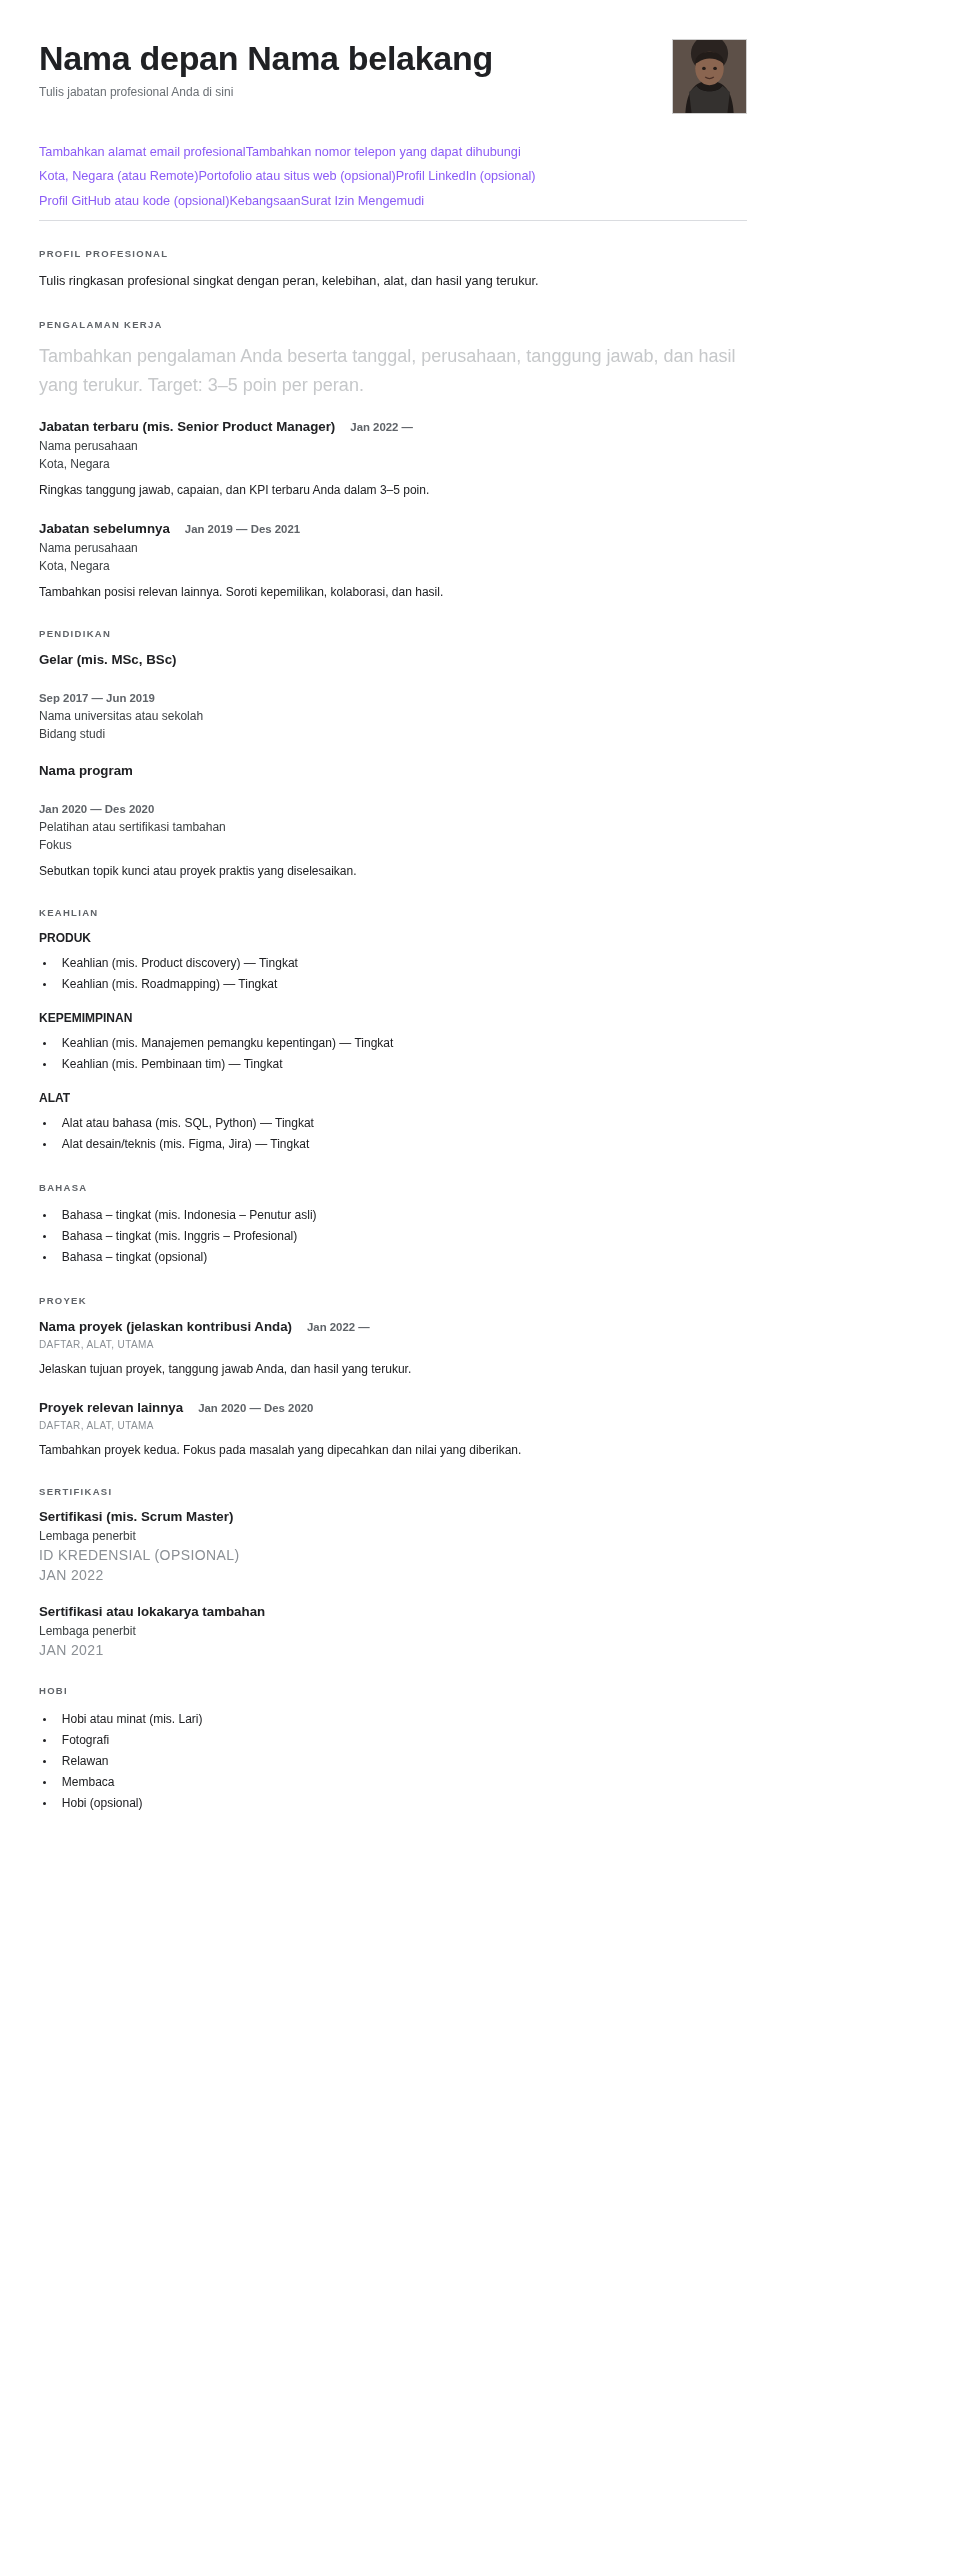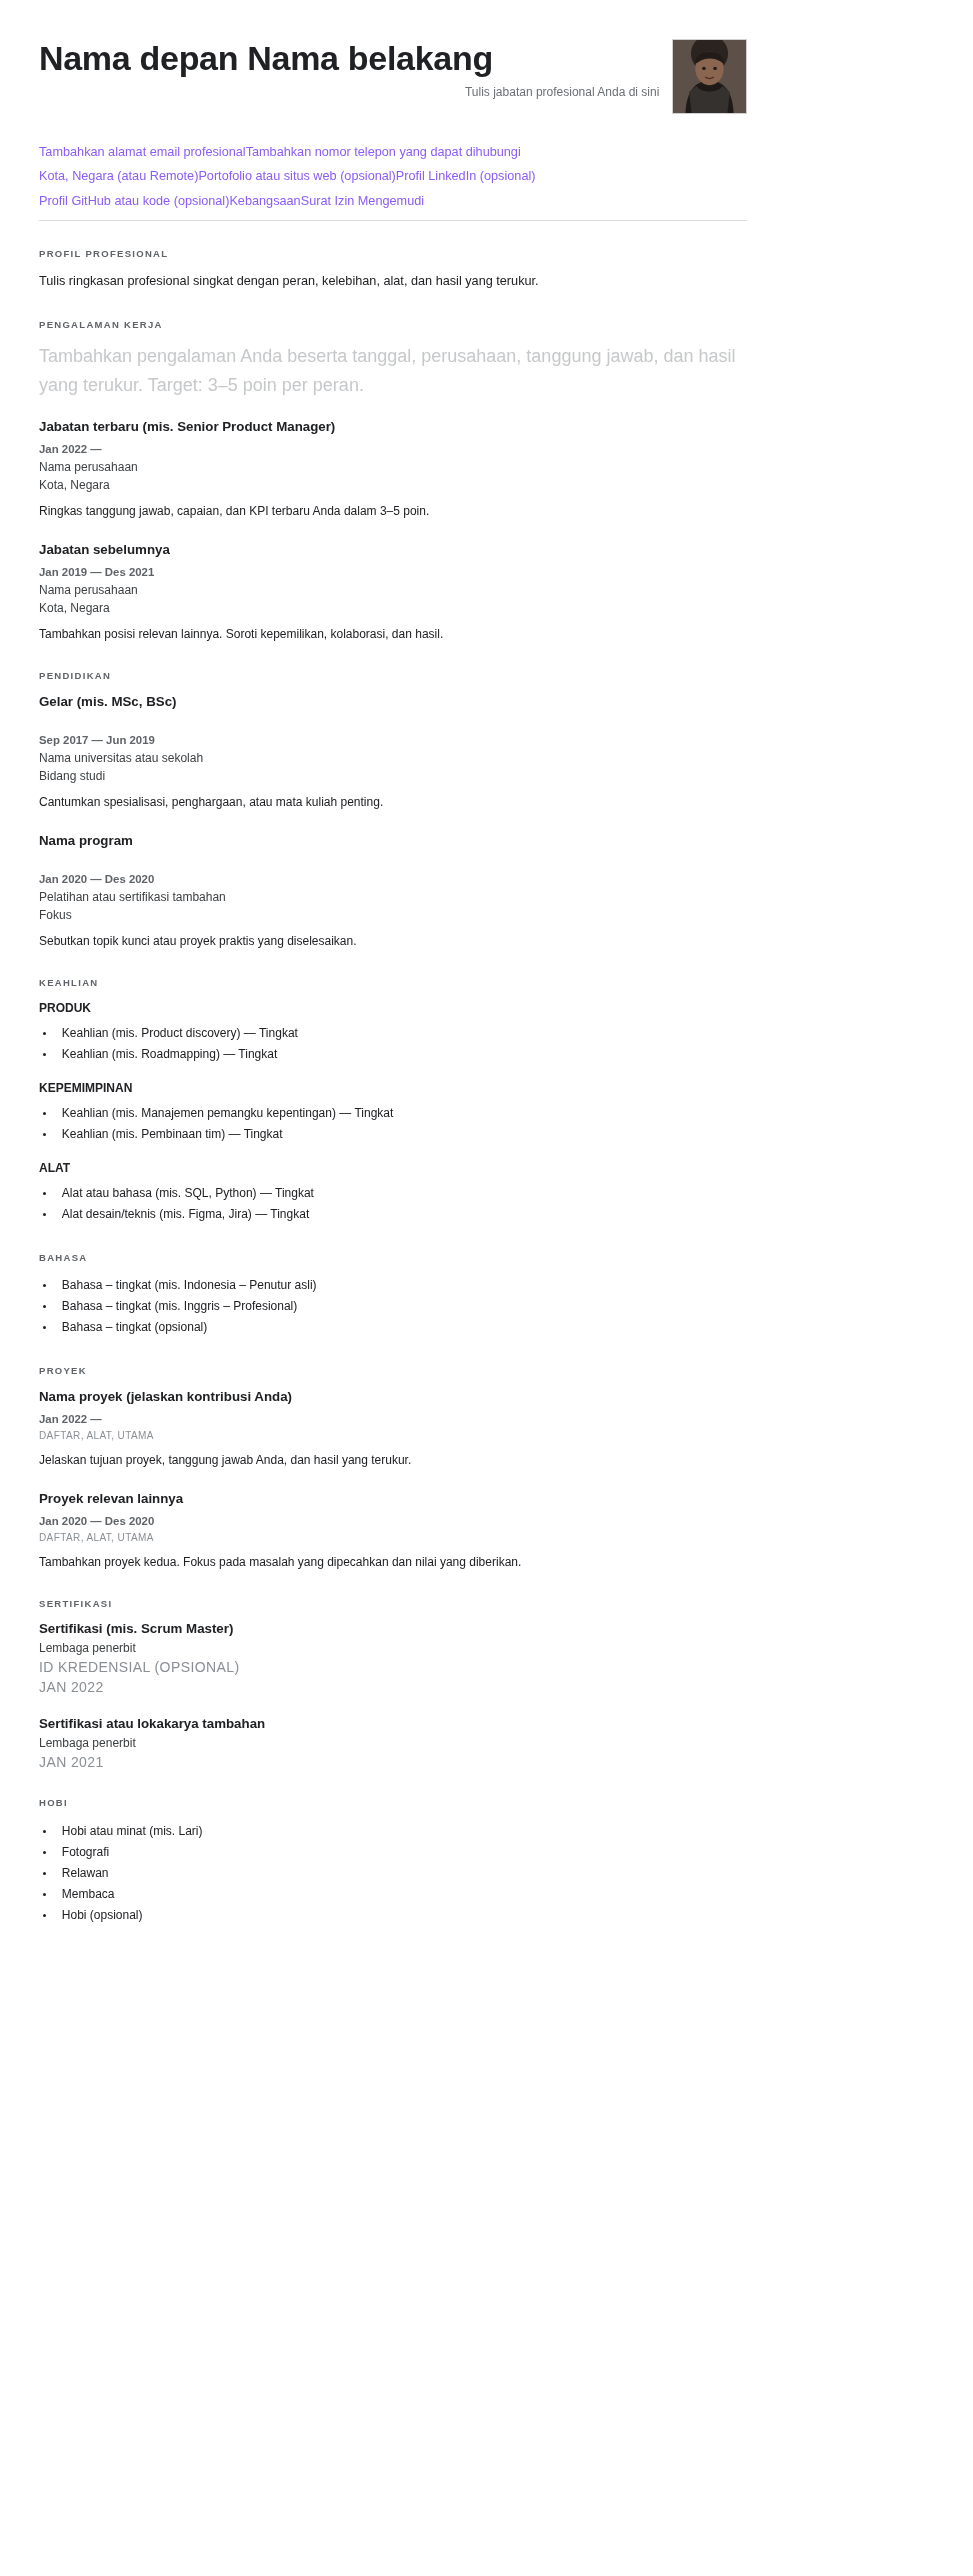--- a/index.html
+++ b/index.html
@@ -33,21 +33,20 @@
     font-weight: 700;
     letter-spacing: -0.3px;
     margin: 0 0 7.6px 0;
     color: #202124;
   }
   .job-title {
     font-size: 12px;
     color: #6b7075;
     margin: 0;
     font-weight: 400;
-    text-align: right;
   }
   .photo {
     width: 75px;
     height: 75px;
     flex: 0 0 75px;
     border: 0.6px solid #d0d0d0;
     overflow: hidden;
     background: #6a5f57;
     position: relative;
   }
@@ -91,22 +90,21 @@
     max-width: 843px;
   }
 
   
   .entry { margin-bottom: 21.5px; }
   .entry:last-child { margin-bottom: 0; }
   .entry-head {
     display: flex;
     align-items: baseline;
     flex-wrap: wrap;
-    gap: 9px;
-    flex-direction: column;
+    gap: 15px;
   }
   .entry-title {
     font-size: 13.3px;
     font-weight: 700;
     color: #202124;
   }
   .entry-dates {
     font-size: 11.4px;
     color: #5f6368;
     font-weight: 700;
@@ -241,21 +239,20 @@
   <div class="section">
     <h2 class="section-title">PENDIDIKAN</h2>
 
     <div class="entry">
       <div class="edu-head">
         <span class="edu-title">Gelar (mis. MSc, BSc)</span>
         <span class="entry-dates">Sep 2017 — Jun 2019</span>
       </div>
       <div class="entry-sub">Nama universitas atau sekolah</div>
       <div class="entry-sub2">Bidang studi</div>
-      <div class="entry-desc">Cantumkan spesialisasi, penghargaan, atau mata kuliah penting.</div>
     </div>
 
     <div class="entry">
       <div class="edu-head">
         <span class="edu-title">Nama program</span>
         <span class="entry-dates">Jan 2020 — Des 2020</span>
       </div>
       <div class="entry-sub">Pelatihan atau sertifikasi tambahan</div>
       <div class="entry-sub2">Fokus</div>
       <div class="entry-desc">Sebutkan topik kunci atau proyek praktis yang diselesaikan.</div>

